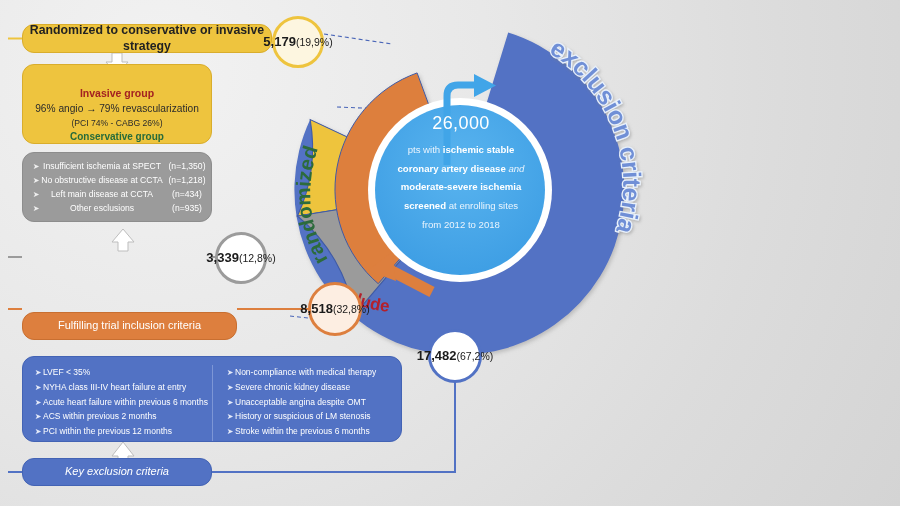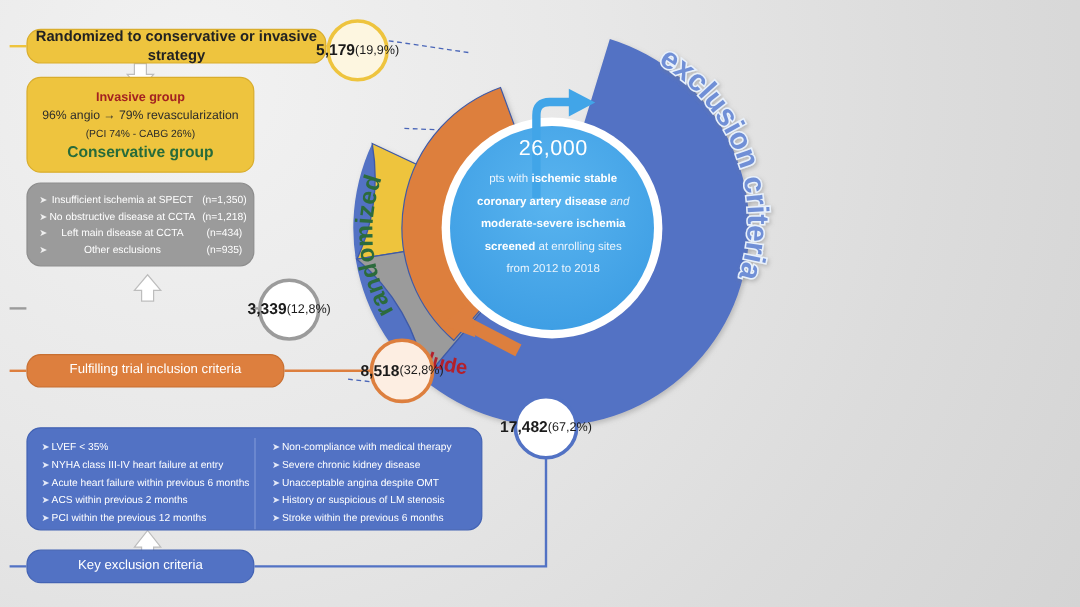--- a/index.html
+++ b/index.html
@@ -16,46 +16,46 @@
   svg{display:block;}
 
   
   .box{
     position:absolute;box-sizing:border-box;
     display:flex;align-items:center;justify-content:center;
     text-align:center;line-height:1.25;border-radius:12px;
   }
   .box-yellow{background:#eec43e;border:1px solid #d9ad2c;color:#2b2b2b;}
   .box-gray{background:#9b9b9b;border:1px solid #8d8d8d;color:#ffffff;}
-  .box-orange{background:#dd7f3e;border:1px solid #c86f31;color:#ffffff;}
+  .box-orange{background:#dd7f3e;border:1px solid #c86f31;color:#ffffff;margin-top:17px;}
   .box-blue{background:#5272c4;border:1px solid #4363b4;color:#ffffff;}
 
   #box-randomized{left:22px;top:24px;width:250px;height:29px;font-size:12.3px;font-weight:bold;color:#222;}
-  #box-groups{left:22px;top:64px;width:190px;height:80px;display:block;padding-top:9px;}
+  #box-groups{left:22px;top:64px;width:190px;height:80px;display:block;padding-top:21px;}
   #box-groups .hdr-red{color:#a32121;font-weight:bold;font-size:10.5px;line-height:1.5;}
-  #box-groups .hdr-green{color:#276b3a;font-weight:bold;font-size:13px;line-height:1.6;}
+  #box-groups .hdr-green{color:#276b3a;font-weight:bold;font-size:10px;line-height:1.6;}
   #box-groups .ln{font-size:10.2px;color:#2b2b2b;line-height:1.45;}
   #box-groups .sm{font-size:8.6px;color:#2b2b2b;line-height:1.5;}
 
   #box-exclusions{left:22px;top:152px;width:190px;height:70px;display:block;padding:7px 0 0 8px;}
   .xl-row{display:flex;align-items:baseline;font-size:8.6px;color:#fff;line-height:1.62;}
   .xl-row .bullet{width:10px;flex:0 0 10px;font-size:8px;color:#efefef;}
   .xl-row .txt{flex:1 1 auto;white-space:nowrap;}
   .xl-row .n{width:48px;flex:0 0 48px;text-align:center;}
 
   #box-further{left:22px;top:243px;width:190px;height:28px;font-size:11px;color:#fff;}
   #box-fulfil{left:22px;top:295px;width:215px;height:28px;font-size:11px;color:#fff;}
 
   #box-keycrit{left:22px;top:356px;width:380px;height:86px;display:block;padding:8px 0 0 0;}
   #box-keycrit .cols{display:flex;height:100%;}
   #box-keycrit .col{flex:1 1 50%;padding-left:10px;box-sizing:border-box;}
   #box-keycrit .col.right{border-left:1px solid #7d96d6;padding-left:12px;}
   .kc-row{display:flex;align-items:baseline;font-size:8.5px;color:#fff;line-height:1.72;white-space:nowrap;}
   .kc-row .bullet{width:10px;flex:0 0 10px;font-size:8px;color:#e4e9f8;}
-  #box-keylabel{left:22px;top:458px;width:190px;height:28px;font-size:11px;color:#fff;}
+  #box-keylabel{left:22px;top:458px;width:190px;height:28px;font-size:11px;color:#fff;font-style:italic;}
 
   
   .bubble{
     position:absolute;border-radius:50%;
     display:flex;flex-direction:row;align-items:center;justify-content:center;
     box-sizing:border-box;line-height:1.05;
   }
   .bubble .big{font-weight:bold;font-size:13px;color:#1b1b1b;}
   .bubble .pct{font-size:10.5px;color:#1b1b1b;margin-top:1px;}
   #bub-5179{left:272px;top:16px;width:52px;height:52px;background:#fdf6e0;border:3px solid #eec43e;}

